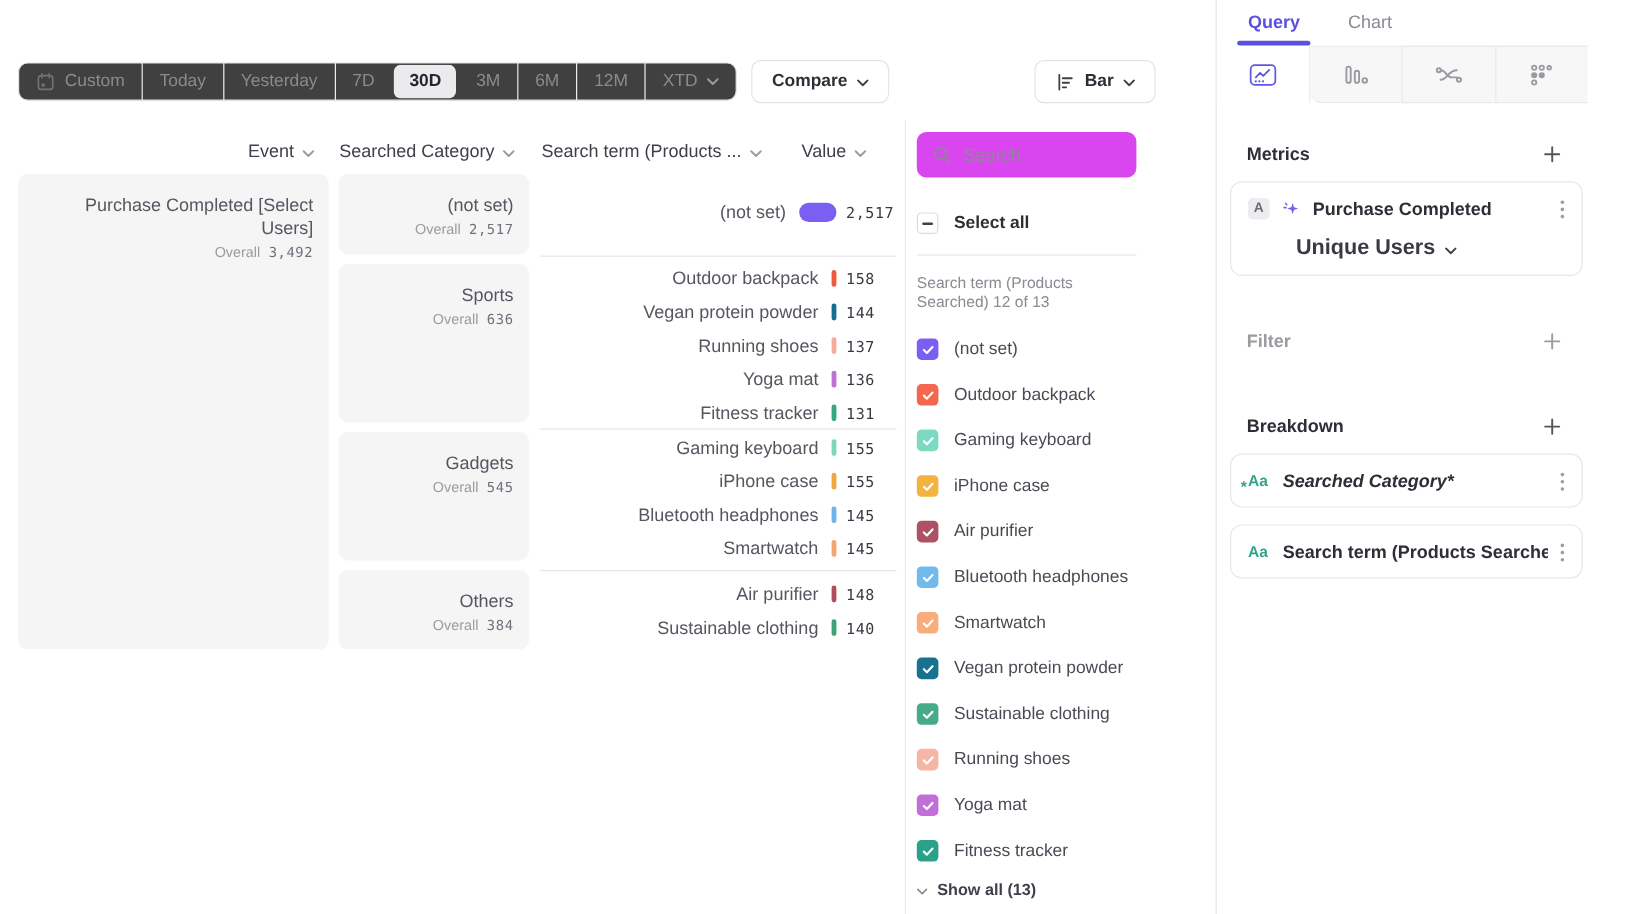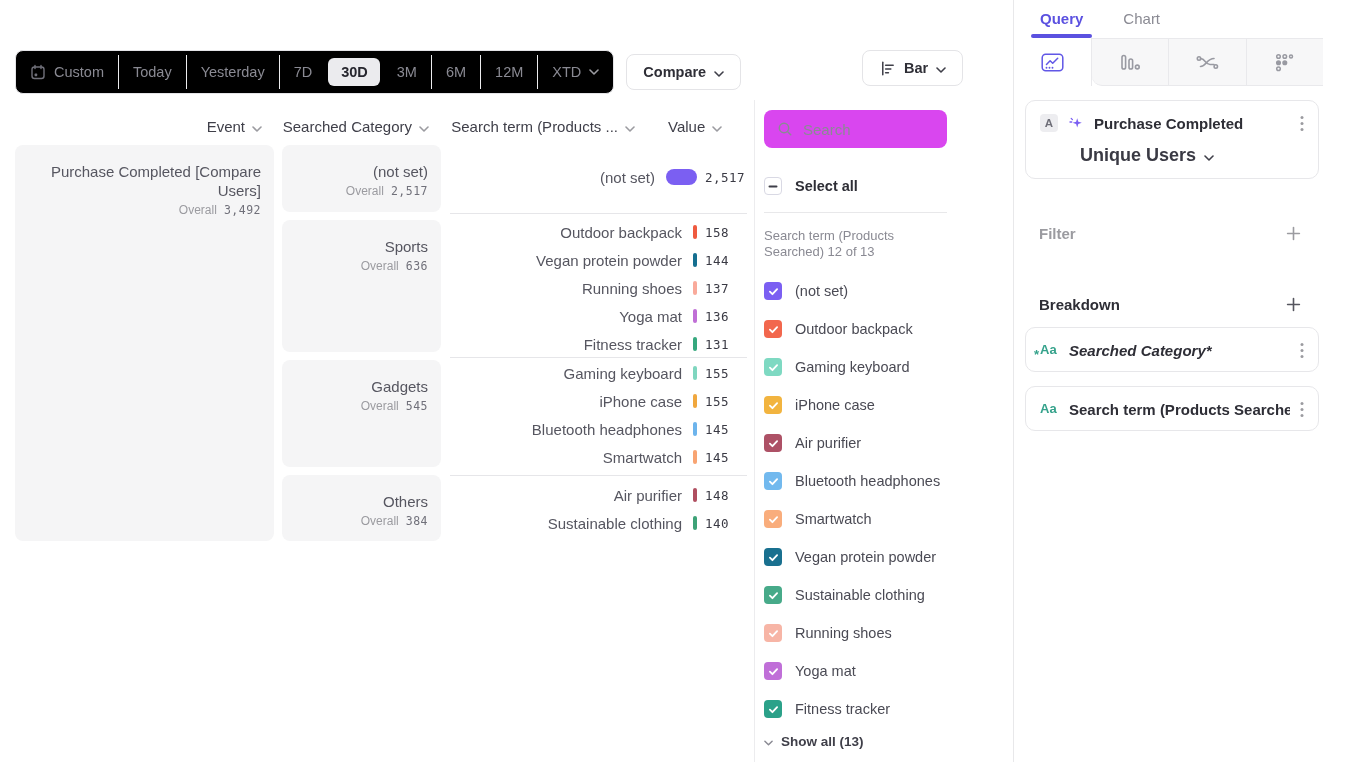--- a/index.html
+++ b/index.html
@@ -7,21 +7,21 @@
   body {
     font-family:"Liberation Sans", sans-serif;
     background:#ffffff; color:#3f3f49;
     position:relative; overflow:hidden;
     -webkit-font-smoothing:antialiased;
   }
   button { font:inherit; background:none; border:none; cursor:pointer; color:inherit; }
 
   
   .toolbar { position:absolute; top:50px; left:15px; display:flex; gap:12px; align-items:center; }
-  .seg-control { display:inline-flex; align-items:center; border:1px solid #e4e4e7; border-radius:8px; height:44px; background:#000000; }
+  .seg-control { display:inline-flex; align-items:center; border:1px solid #e4e4e7; border-radius:8px; height:32px; background:#404040; }
   .seg-item { display:flex; align-items:center; gap:8px; padding:0 14px; height:34px; font-size:14.5px; color:#8a8a93; border-left:1px solid #ececee; }
   .seg-item:first-child { border-left:none; }
   .seg-item.selected { height:28px; margin:0 2px; padding:0 12px; background:#ebebee; border-radius:6px; color:#26262e; font-weight:700; border-left-color:transparent; }
   .seg-item.selected + .seg-item { border-left-color:transparent; }
   .pill-btn { display:inline-flex; align-items:center; gap:8px; height:36px; padding:0 16px; border:1px solid #e4e4e7; border-radius:8px; background:#fff; font-size:14.5px; font-weight:700; color:#2e2e36; }
   .bar-btn { position:absolute; top:50px; left:862px; }
   .chev { color:#9b9ba0; flex:none; }
   .chev.dark { color:#3f3f49; }
 
   
@@ -180,21 +180,21 @@
       </svg></span>
 </div>
 <div class="thead-cell h-value">
   <span>Value</span>
   <span class="chev"><svg width="10" height="6" viewBox="0 0 10 6" fill="none">
         <path d="M1 1l4 4 4-4" stroke="currentColor" stroke-width="1.6" stroke-linecap="round" stroke-linejoin="round"></path>
       </svg></span>
 </div>
 
 <div class="event-col">
-  <div class="box-title">Purchase Completed [Compare Users]</div>
+  <div class="box-title">Purchase Completed [Select Users]</div>
   <div class="box-overall">
     <span>Overall</span><span class="mono ov-value">3,492</span>
   </div>
 </div>
 <div class="cat-col">
     <div class="cat-box" style="height: 67px;">
       <div class="box-title">(not set)</div>
       <div class="box-overall"><span>Overall</span><span class="mono ov-value">2,517</span></div>
     </div>
     <div class="cat-box" style="height: 132px;">
@@ -448,20 +448,28 @@
             <circle cx="10.8" cy="3.5" r="1.8"></circle>
             <circle cx="17" cy="3.5" r="1.5"></circle>
             <circle cx="4.5" cy="9.7" r="1.8" fill="#999aa2"></circle>
             <circle cx="10.8" cy="9.7" r="1.8" fill="#999aa2"></circle>
             <circle cx="4.5" cy="15.8" r="1.8"></circle>
           </svg>
         </span>
     </div>
   </div>
 
+  <div class="section-head m-head">
+    <span class="section-title">Metrics</span>
+    <span class="plus">
+        <svg width="15" height="15" viewBox="0 0 14 14" fill="none">
+          <path d="M7 1.5v11M1.5 7h11" stroke="currentColor" stroke-width="1.5" stroke-linecap="round"></path>
+        </svg>
+      </span>
+  </div>
   <div class="card">
     <div class="card-row">
       <span class="badge-a">A</span>
       <span class="sparkle">
           <svg width="16" height="16" viewBox="0 0 16 16" fill="none">
             <path d="M9.2 3.2l1.1 3.5 3.5 1.1-3.5 1.1-1.1 3.6-1.1-3.6-3.5-1.1 3.5-1.1z" fill="#7b5ff2"></path>
             <path d="M3.2 3.4l1.2 1.2M2 7h1.7" stroke="#7b5ff2" stroke-width="1.3" stroke-linecap="round"></path>
           </svg>
         </span>
       <span class="card-name">Purchase Completed</span>

